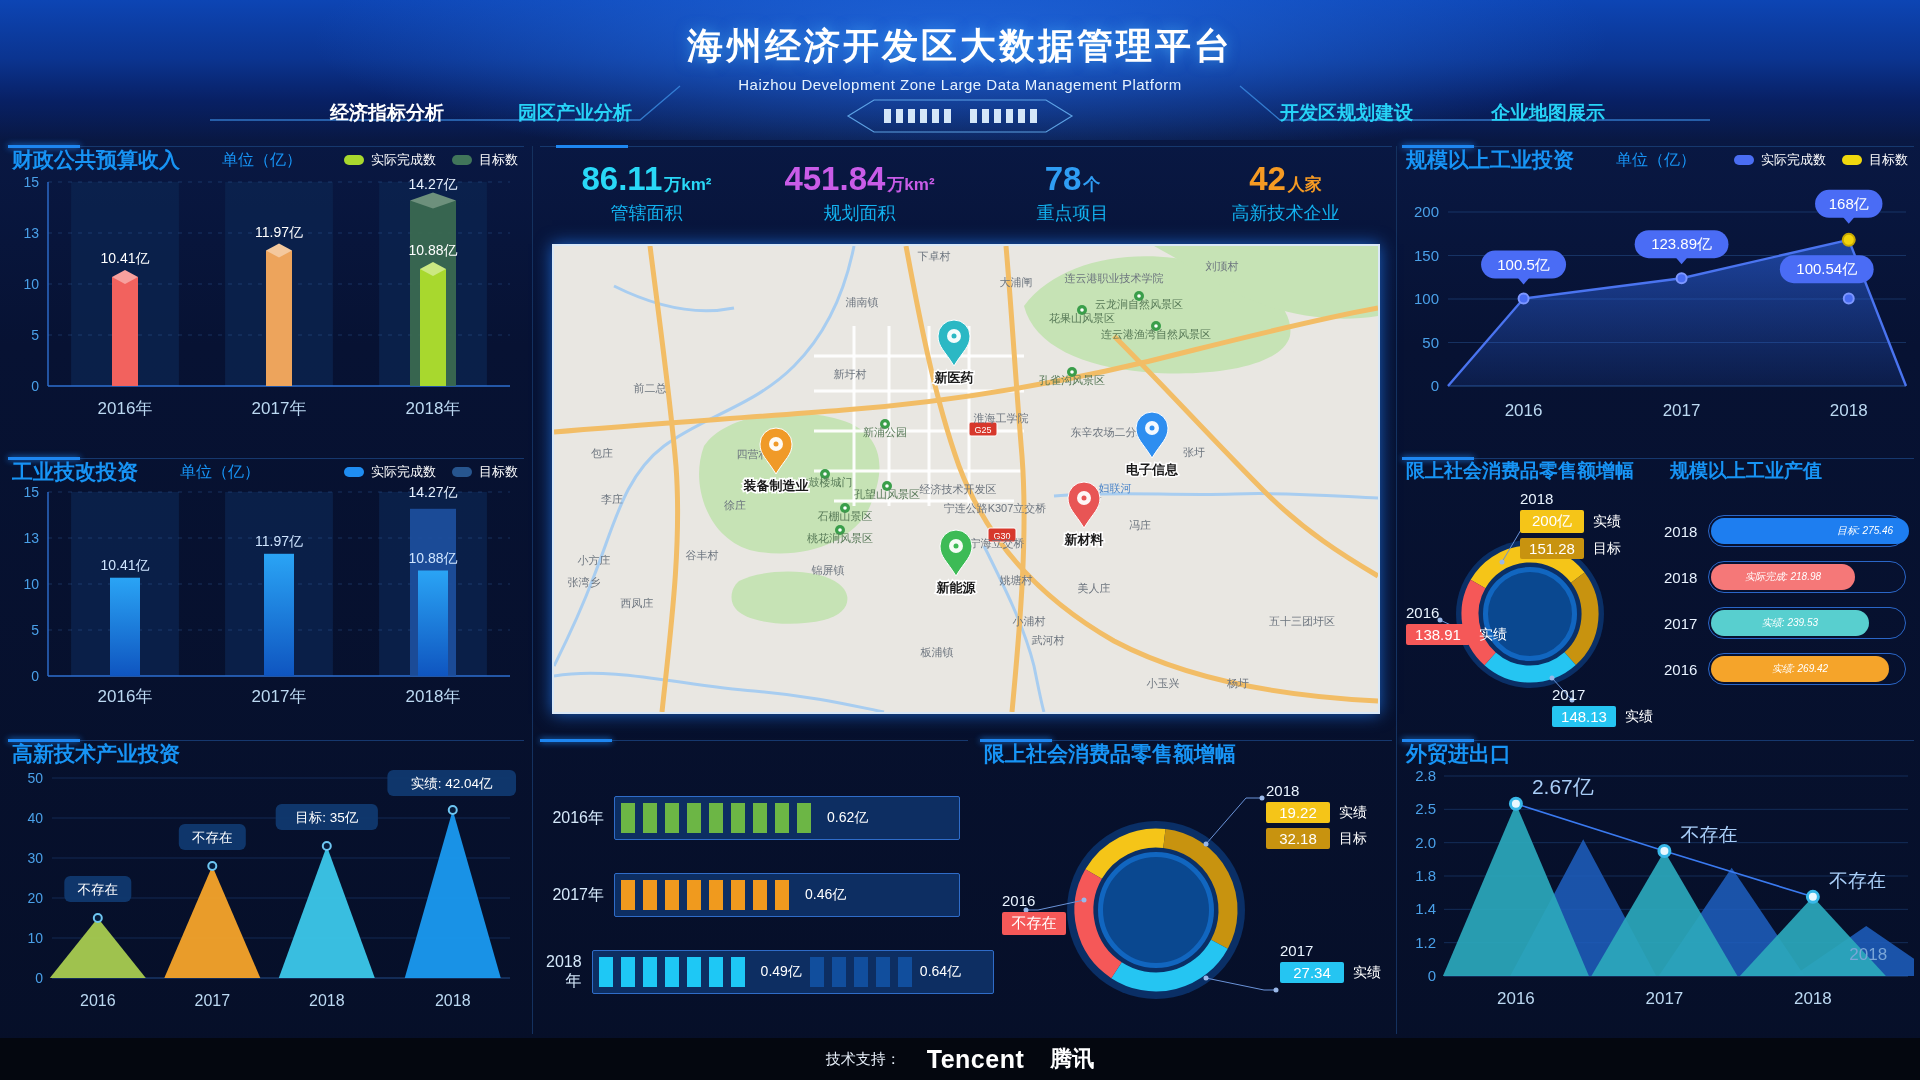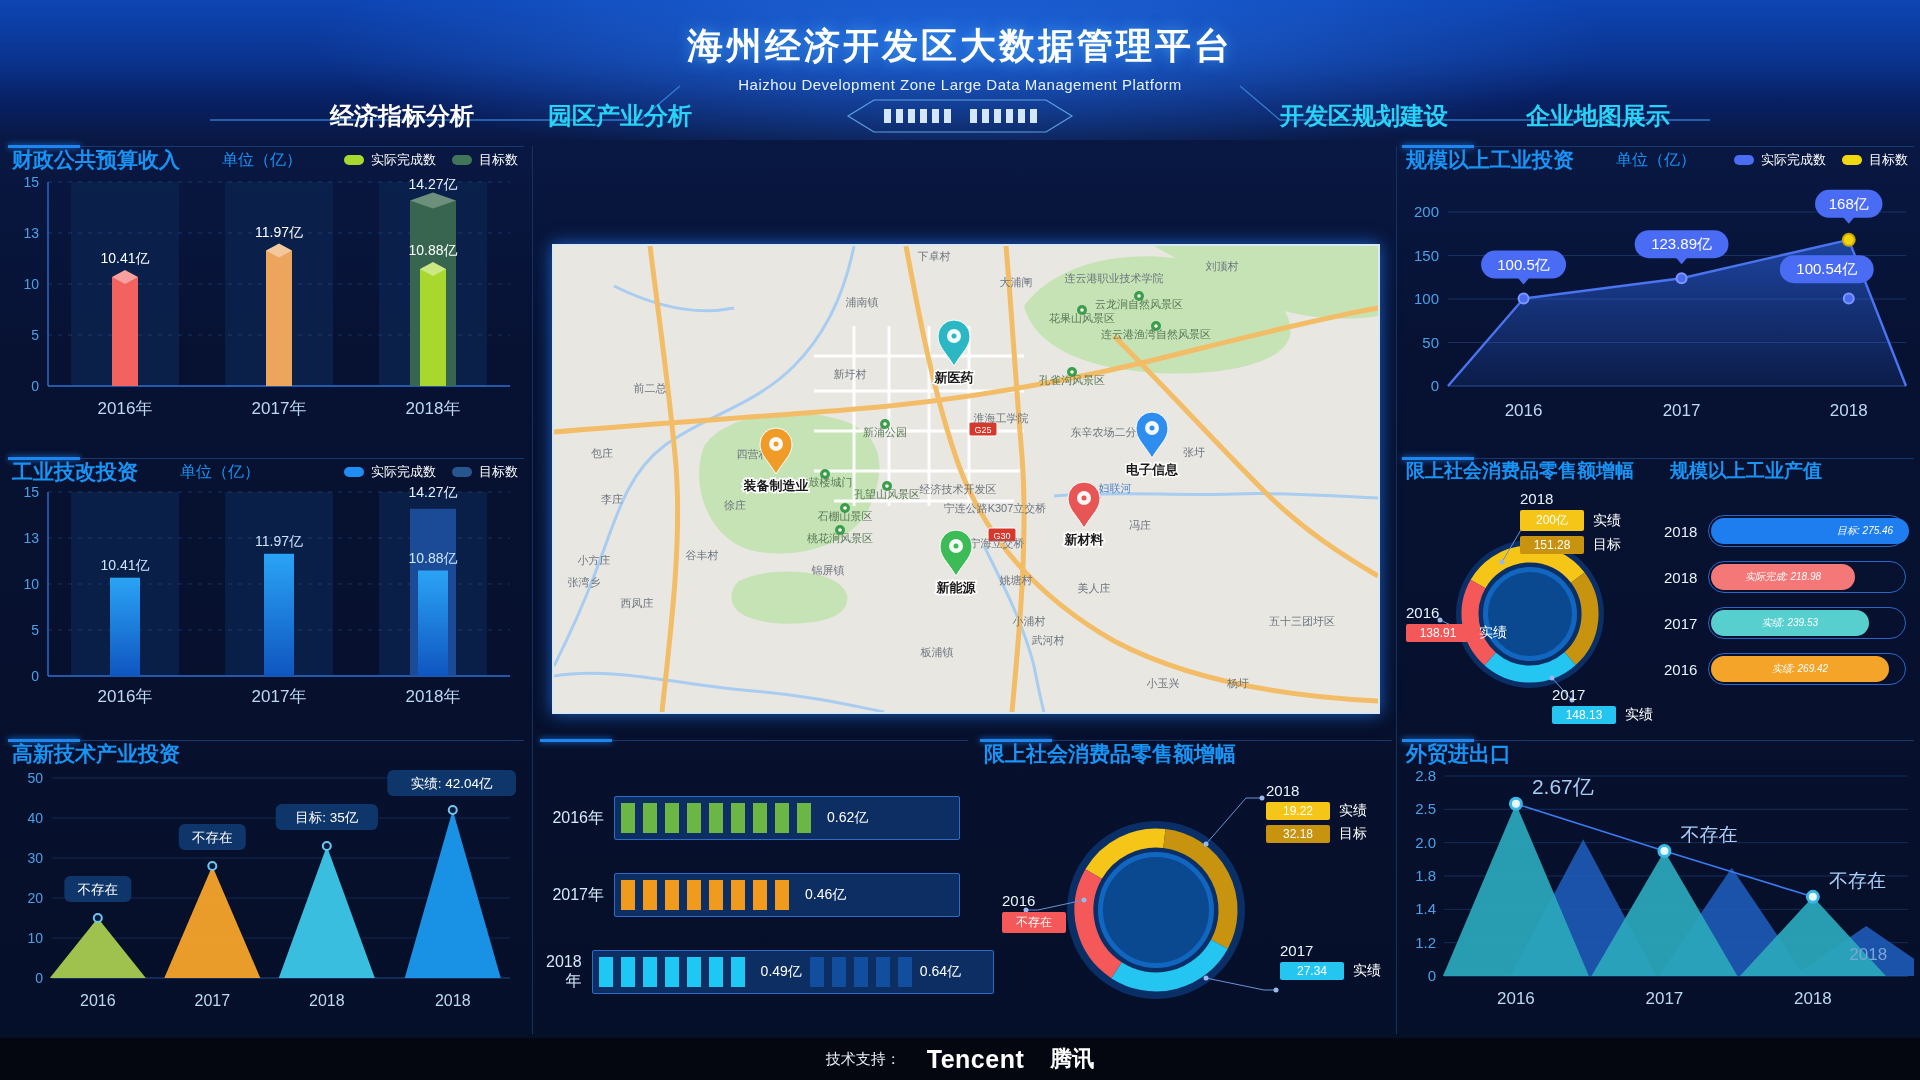--- a/index.html
+++ b/index.html
@@ -9,21 +9,21 @@
   
   .header{position:absolute;top:0;left:0;width:1920px;height:140px;
     background:radial-gradient(900px 180px at 50% 28%,rgba(36,110,230,.8),rgba(36,110,230,0) 72%),
                linear-gradient(180deg,#0d45b4 0%,#0b3490 42%,#082064 72%,rgba(7,18,51,0) 100%);}
   .page-title{position:absolute;top:22px;width:100%;text-align:center;color:#fff;
     font-size:36px;font-weight:bold;letter-spacing:3px;text-shadow:0 0 14px rgba(80,190,255,.65);}
   .page-subtitle{position:absolute;top:76px;width:100%;text-align:center;color:#e6f3ff;font-size:15px;letter-spacing:.5px;}
   .nav{position:absolute;top:100px;display:flex;gap:74px;}
   .nav-left{left:330px;}
   .nav-right{left:1280px;gap:78px;}
-  .tab{font-size:24px;font-weight:bold;color:#27d3f7;cursor:pointer;white-space:nowrap;font-family:Liberation Mono, monospace;}
+  .tab{font-size:19px;font-weight:bold;color:#27d3f7;cursor:pointer;white-space:nowrap;font-family:Liberation Mono, monospace;}
   .tab.active{color:#ffffff;}
   .hdr-deco{position:absolute;top:0;left:0;pointer-events:none;}
   
   .panel{position:absolute;}
   .panel::before{content:"";position:absolute;top:0;left:0;right:0;height:1px;background:#16386e;}
   .panel::after{content:"";position:absolute;top:-1px;left:0;width:72px;height:3px;background:#1e86f0;box-shadow:0 0 6px #1e86f0;}
   .panel-head{display:flex;align-items:center;padding:0 6px 0 4px;position:relative;}
   .panel-title{color:#1794f5;font-size:21px;font-weight:bold;white-space:nowrap;}
   .unit-label{color:#1794f5;font-size:16px;margin-left:42px;white-space:nowrap;}
   .legend{margin-left:auto;display:flex;gap:16px;align-items:center;font-family:Liberation Mono, monospace;}
@@ -40,21 +40,21 @@
   .stat-value{font-size:33px;font-weight:bold;}
   .stat-unit{font-size:17px;font-weight:bold;margin-left:2px;}
   .stat-caption{font-size:18px;color:#12b2f0;margin-top:3px;}
   
   .map-wrap{position:absolute;left:552px;top:244px;width:824px;height:466px;background:#e9e7e2;
     border:2px solid #d9e8f7;box-shadow:0 0 16px rgba(30,110,220,.85), inset 0 0 6px rgba(255,255,255,.6);}
   
   .co{position:absolute;}
   .co-year{color:#eaf4ff;font-size:15px;margin-bottom:3px;}
   .co-row{display:flex;align-items:center;margin-bottom:5px;}
-  .co-box{display:inline-block;min-width:48px;padding:2px 8px;font-size:12px;color:#fff;text-align:center;border-radius:2px;white-space:nowrap;}
+  .co-box{display:inline-block;min-width:48px;padding:2px 8px;font-size:15px;color:#fff;text-align:center;border-radius:2px;white-space:nowrap;}
   .co-tag{color:#fff;font-size:14px;margin-left:9px;}
   
   .capsules{position:absolute;left:262px;top:58px;right:8px;}
   .cap-row{display:flex;align-items:center;height:30px;margin-bottom:16px;}
   .cap-year{width:44px;color:#e8f2ff;font-size:15px;}
   .cap-track{flex:1;position:relative;height:30px;border:1px solid #2a66c8;border-radius:16px;}
   .cap-fill{position:absolute;left:2px;top:2px;height:26px;border-radius:13px;display:flex;align-items:center;justify-content:center;
     color:#fff;font-size:10px;font-style:italic;white-space:nowrap;}
   .cap-fill.right{justify-content:flex-end;padding-right:16px;}
   
@@ -251,20 +251,26 @@
           <text x="318.8" y="238" fill="#bcd9f2" font-size="16" text-anchor="middle">2018</text>
           <polygon points="396.75,210 444.75,41.99999999999997 492.75,210" fill="#1a9af0" opacity="0.95"></polygon>
           <circle cx="444.75" cy="41.99999999999997" r="4" fill="#061c3c" stroke="#6ec6f2" stroke-width="2"></circle>
           <rect x="379.40000000000003" y="2" width="128.59999999999997" height="26" rx="6" fill="#10386e" opacity="0.96"></rect>
           <text x="443.70000000000005" y="20" fill="#fff" font-size="13.5" text-anchor="middle">实绩: 42.04亿</text>
           <text x="444.75" y="238" fill="#bcd9f2" font-size="16" text-anchor="middle">2018</text>
         </svg>
       </div>
   </div>
 
+  <div class="stats">
+      <div class="stat"><span class="stat-value" style="color: rgb(41, 216, 247);">86.11</span><span class="stat-unit" style="color: rgb(41, 216, 247);">万km²</span><div class="stat-caption">管辖面积</div></div>
+      <div class="stat"><span class="stat-value" style="color: rgb(201, 92, 232);">451.84</span><span class="stat-unit" style="color: rgb(201, 92, 232);">万km²</span><div class="stat-caption">规划面积</div></div>
+      <div class="stat"><span class="stat-value" style="color: rgb(47, 158, 245);">78</span><span class="stat-unit" style="color: rgb(47, 158, 245);">个</span><div class="stat-caption">重点项目</div></div>
+      <div class="stat"><span class="stat-value" style="color: rgb(245, 154, 35);">42</span><span class="stat-unit" style="color: rgb(245, 154, 35);">人家</span><div class="stat-caption">高新技术企业</div></div>
+    </div>
   <div class="map-wrap">
     <div style="width:100%;height:100%;">
         <svg viewBox="0 0 824 466" width="100%" height="100%">
           <rect x="0" y="0" width="824" height="466" fill="#e9e7e2"></rect>
           <path d="M470,60 C500,20 560,5 620,12 C690,20 742,55 736,90 C728,120 660,132 590,126 C530,121 480,100 470,60 Z" fill="#c6e3b5"></path>
           <path d="M600,0 L824,0 L824,70 C760,80 700,60 660,35 C635,20 615,8 600,0 Z" fill="#c6e3b5"></path>
           <path d="M150,200 C170,170 230,160 280,172 C330,184 332,220 318,255 C305,295 250,315 200,305 C155,295 135,240 150,200 Z" fill="#c6e3b5"></path>
           <path d="M185,335 C210,322 265,322 285,338 C300,350 295,368 270,374 C240,381 200,378 185,366 C175,358 175,344 185,335 Z" fill="#c6e3b5"></path>
           <path d="M300,0 C290,50 270,90 240,120 C200,160 150,170 110,200 C70,230 60,280 40,330 C25,370 10,400 0,420" fill="none" stroke="#a8cdf0" stroke-width="3"></path>
           <path d="M0,430 C60,420 130,440 200,445 C260,450 300,460 330,466" fill="none" stroke="#a8cdf0" stroke-width="3"></path>

